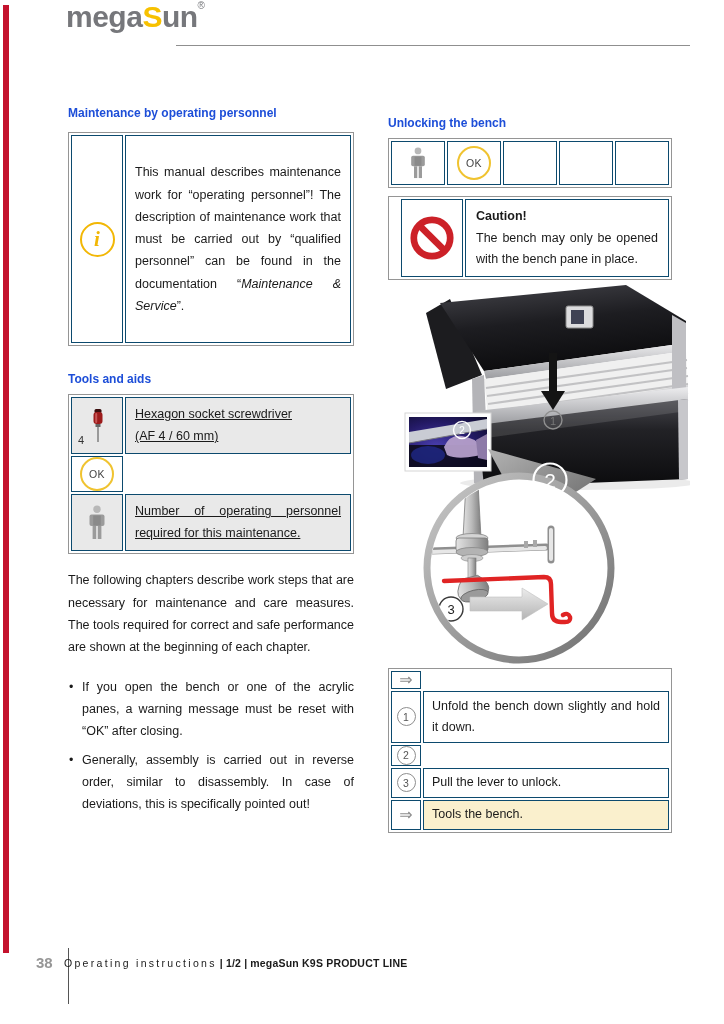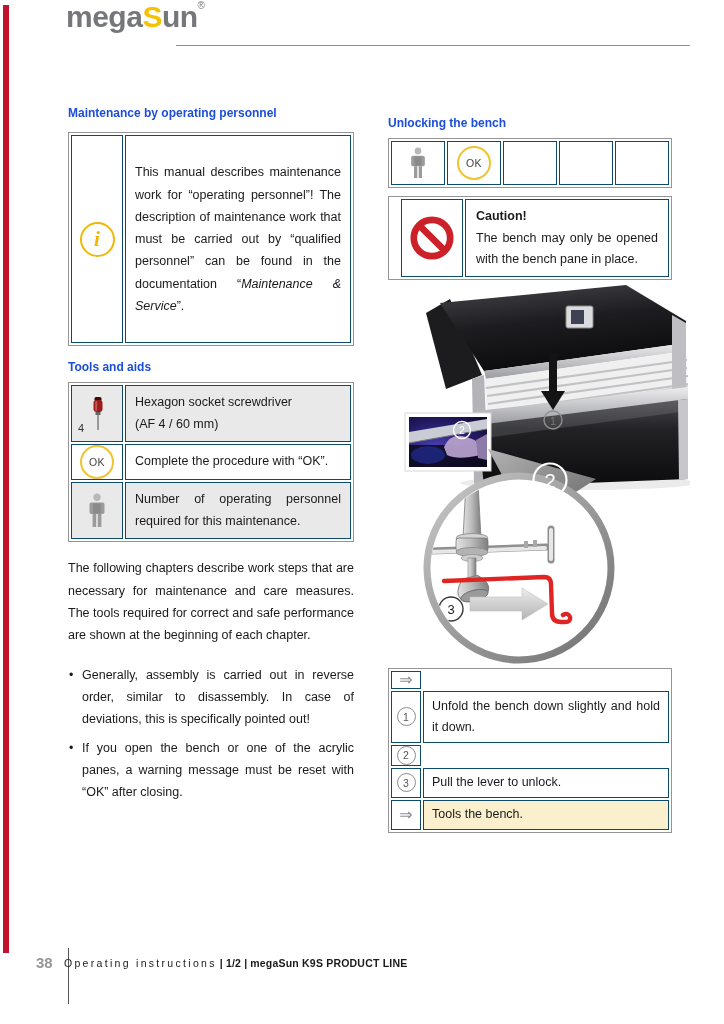--- a/index.html
+++ b/index.html
@@ -19,32 +19,32 @@
 
   h1{color:#1d4ed8;font-size:12px;font-weight:bold;line-height:1.28;margin:0;}
   .body-text{font-size:12.5px;line-height:1.78;text-align:justify;}
 
   
   .boxtable{border:1px solid #959595;padding:2px;display:flex;flex-direction:column;gap:2px;background:#fff;}
   .boxrow{display:flex;gap:2px;}
   .boxcell{border:1px solid #0c4a6e;box-sizing:border-box;}
   .icon-cell{display:flex;align-items:center;justify-content:center;flex:none;}
   .text-cell{flex:1;padding:6px 9px;font-size:12.5px;line-height:1.72;text-align:justify;}
-  .row-gray .boxcell{background:#e9e9e9;}
+  .row-gray .boxcell{background:#e9e9e9;text-decoration:underline;}
   .row-cream{background:#faf0cd;}
 
   
   .info-box{margin-top:11px;}
   .info-box .icon-cell{width:52px;}
   .info-box .text-cell{padding:25px 9px;line-height:1.78;}
   .info-icon{width:31px;height:31px;border:2.5px solid #f2b705;border-radius:50%;display:flex;align-items:center;justify-content:center;
     color:#f2b705;font-family:"Liberation Serif",serif;font-style:italic;font-weight:bold;font-size:21px;}
 
   
-  .tools-heading{margin-top:14px;}
+  .tools-heading{margin-top:26px;}
   .tools-table{margin-top:7px;}
   .tools-table .icon-cell{width:52px;position:relative;}
   .tool-qty{position:absolute;left:6px;bottom:7px;font-size:11px;color:#333;}
   .ok-icon{border:2px solid #f0c330;border-radius:50%;width:30px;height:30px;display:flex;align-items:center;justify-content:center;
     font-size:10.5px;color:#444;letter-spacing:0.4px;background:#fff;}
 
   .para{margin-top:15px;}
   ul.bullets{margin:19px 0 0 0;padding:0;list-style:none;}
   ul.bullets li{position:relative;padding-left:14px;font-size:12.5px;line-height:1.75;text-align:justify;margin-bottom:7px;}
   ul.bullets li::before{content:"•";position:absolute;left:1px;}
@@ -113,41 +113,40 @@
         </div>
         <div class="boxcell text-cell">
           <div>Hexagon socket screwdriver</div>
           <div>(AF 4 / 60 mm)</div>
         </div>
       </div>
       <div class="boxrow">
         <div class="boxcell icon-cell">
           <div class="ok-icon">OK</div>
         </div>
-        <div class="boxcell text-cell"><span>Complete the procedure with “OK”.</span></div>
       </div>
       <div class="boxrow row-gray">
         <div class="boxcell icon-cell">
           <svg width="22" height="36" viewBox="0 0 22 36">
             <circle cx="11" cy="4.2" r="3.7" fill="#b8b8b8"></circle>
             <rect x="3.5" y="9.5" width="15" height="11.5" rx="2" fill="#9b9b9b"></rect>
             <rect x="7.2" y="10.5" width="7.6" height="10" fill="#8a8a8a"></rect>
             <rect x="6.6" y="21" width="3.6" height="13" fill="#9b9b9b"></rect>
             <rect x="11.8" y="21" width="3.6" height="13" fill="#9b9b9b"></rect>
           </svg>
         </div>
         <div class="boxcell text-cell"><span>Number of operating personnel required for this maintenance.</span></div>
       </div>
     </div>
 
     <p class="body-text para">The following chapters describe work steps that are necessary for maintenance and care measures. The tools required for correct and safe performance are shown at the beginning of each chapter.</p>
 
     <ul class="bullets">
+      <li>If you open the bench or one of the acrylic panes, a warning message must be reset with “OK” after closing.</li>
       <li>Generally, assembly is carried out in reverse order, similar to disassembly. In case of deviations, this is specifically pointed out!</li>
-      <li>If you open the bench or one of the acrylic panes, a warning message must be reset with “OK” after closing.</li>
     </ul>
   </div>
 
   <div class="col-right">
     <h1>Unlocking the bench</h1>
 
     <div class="boxtable icon-strip">
       <div class="boxrow">
         <div class="boxcell">
           <svg width="20" height="33" viewBox="0 0 22 36">

